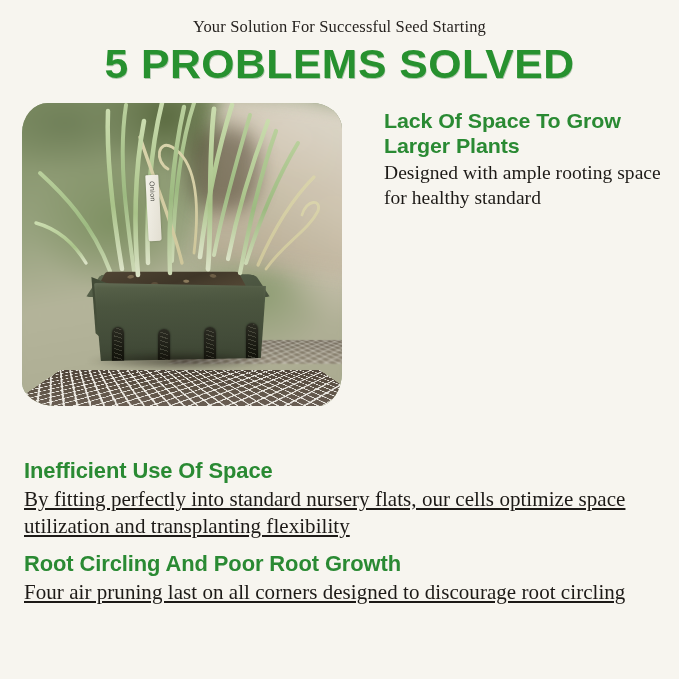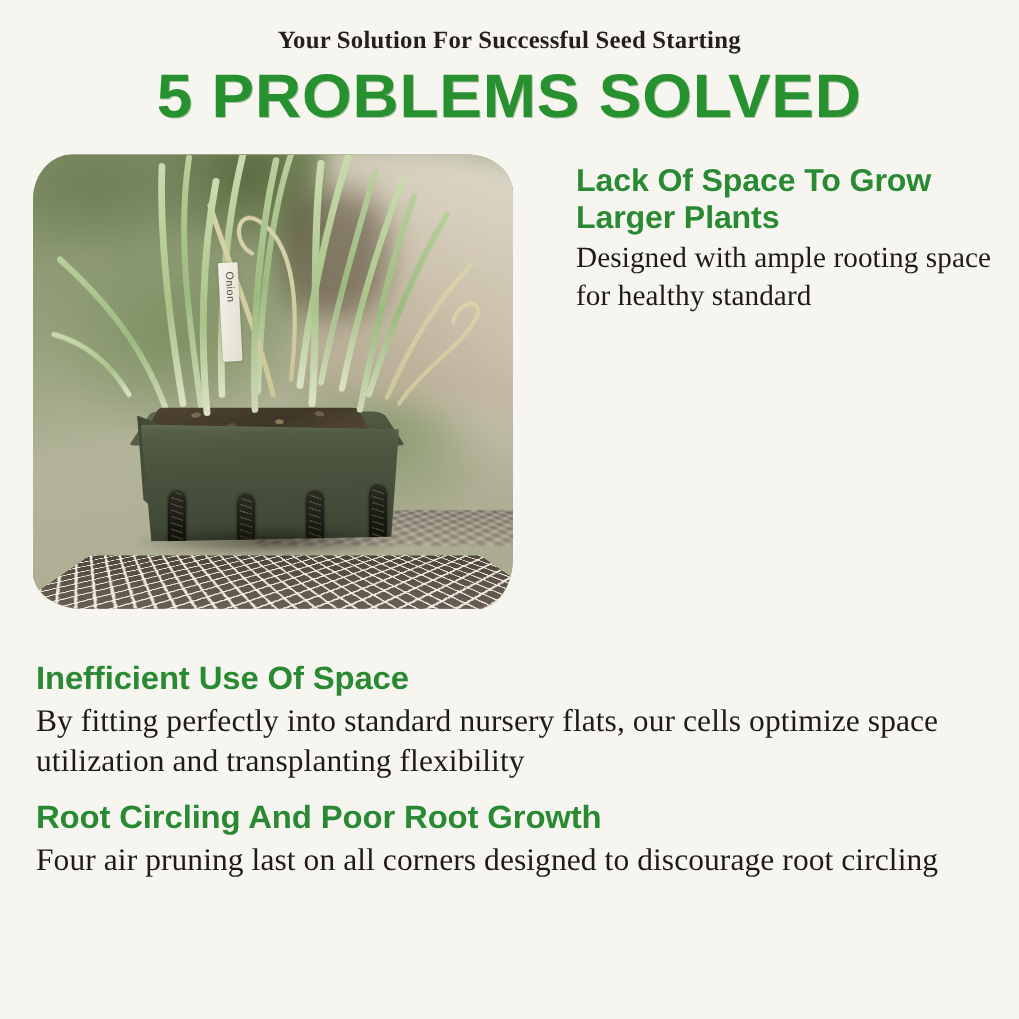--- a/index.html
+++ b/index.html
@@ -32,21 +32,20 @@
     width: 679px;
     text-align: center;
   }
   .eyebrow {
     margin: 17px 0 0 0;
     font-family: "Liberation Serif", serif;
     font-size: 16.5px;
     line-height: 20px;
     color: #231f1c;
     letter-spacing: 0.15px;
-    font-weight: bold;
   }
   .headline {
     margin: 4px 0 0 0;
     font-family: "Liberation Sans", sans-serif;
     font-weight: bold;
     font-size: 41px;
     line-height: 46px;
     letter-spacing: 0.5px;
     color: #27912f;
     transform: scaleX(1.04);
@@ -252,21 +251,21 @@
   
   .right-col {
     position: absolute;
     left: 384px;
     top: 108px;
     width: 300px;
   }
   .bottom-col {
     position: absolute;
     left: 24px;
-    top: 439px;
+    top: 458px;
     width: 636px;
   }
 
   .h-green {
     font-family: "Liberation Sans", sans-serif;
     font-weight: bold;
     font-size: 21px;
     line-height: 25px;
     color: #2a8a33;
     letter-spacing: -0.1px;
@@ -285,20 +284,21 @@
   .blk { margin-bottom: 7px; }
   .blk:last-child { margin-bottom: 0; }
 
   .bottom-col .h-green {
     font-size: 21.5px;
     line-height: 26px;
   }
   .bottom-col .body-serif {
     font-size: 21px;
     line-height: 27px;
+    text-decoration: underline;
   }
   .bottom-col .blk { margin-bottom: 11px; }
 </style>
 </head>
 <body>
 
 <div class="poster">
 
   <div class="header">
     <div class="eyebrow">Your Solution For Successful Seed Starting</div>

